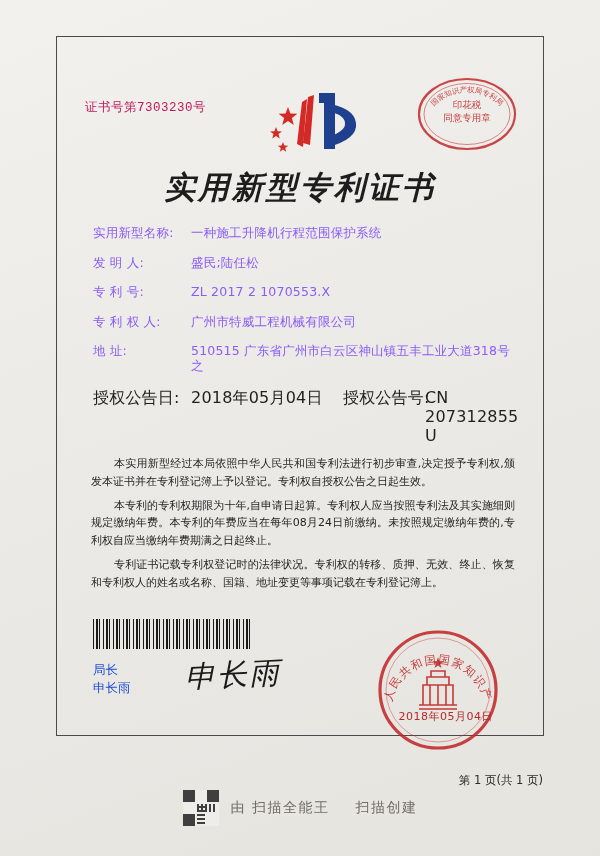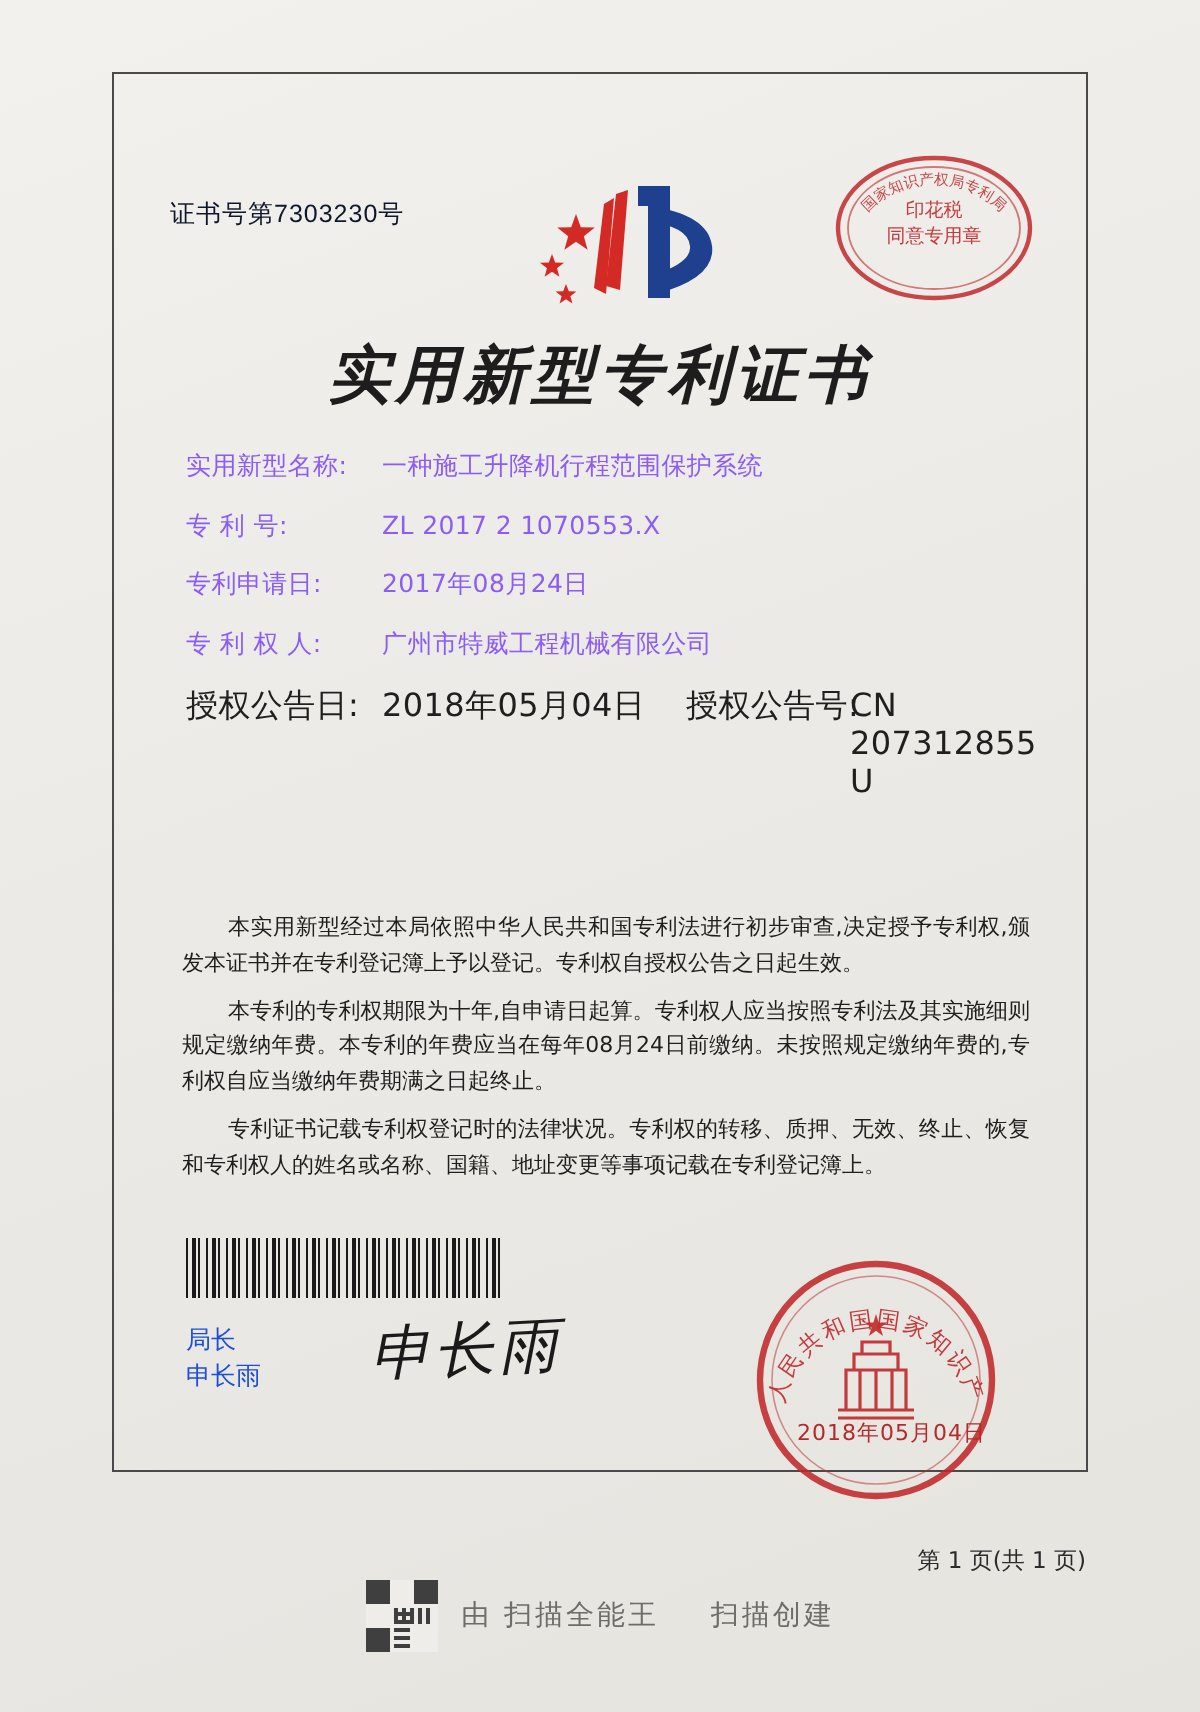--- a/index.html
+++ b/index.html
@@ -36,23 +36,23 @@
   .cert-inner {
     position: absolute;
     left: 0; top: 0; right: 0; bottom: 0;
   }
 
   
   .cert-no {
     position: absolute;
     left: 28px; top: 62px;
     font-size: 12.5px;
-    color: #0f172a;
+    color: #be185d;
     letter-spacing: 0.5px;
-    font-family: Liberation Sans, sans-serif;
+    font-family: Liberation Mono, monospace;
   }
 
   
   .logo {
     position: absolute;
     left: 205px; top: 46px;
     width: 120px; height: 76px;
   }
 
   
@@ -262,30 +262,34 @@
       </div>
 
       <div class="title">实用新型专利证书</div>
 
       <div class="fields">
         <div class="frow">
           <div class="flabel">实用新型名称:</div>
           <div class="fval">一种施工升降机行程范围保护系统</div>
         </div>
         <div class="frow">
+          <div class="flabel">发 明 人:</div>
+          <div class="fval">盛民;陆任松</div>
+        </div>
+        <div class="frow">
           <div class="flabel">专 利 号:</div>
           <div class="fval">ZL 2017 2 1070553.X</div>
         </div>
         <div class="frow">
-          <div class="flabel">专利申请日:</div>
-          <div class="fval">2017年08月24日</div>
-        </div>
-        <div class="frow">
           <div class="flabel">专 利 权 人:</div>
           <div class="fval">广州市特威工程机械有限公司</div>
+        </div>
+        <div class="frow">
+          <div class="flabel">地      址:</div>
+          <div class="fval">510515 广东省广州市白云区神山镇五丰工业大道318号之</div>
         </div>
         <div class="frow-split">
           <div class="half-left">
             <div class="flabel">授权公告日:</div>
             <div class="fval">2018年05月04日</div>
           </div>
           <div class="half-right">
             <div class="flabel">授权公告号:</div>
             <div class="fval">CN 207312855 U</div>
           </div>

